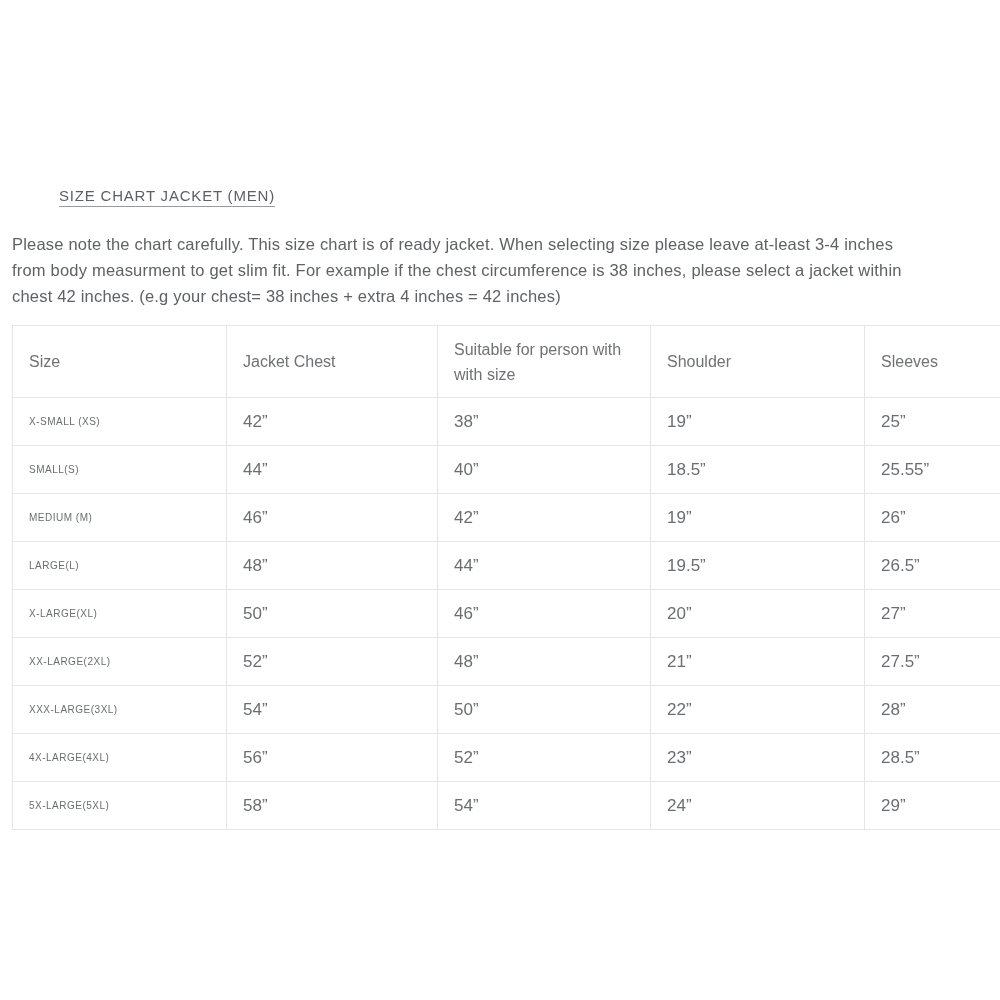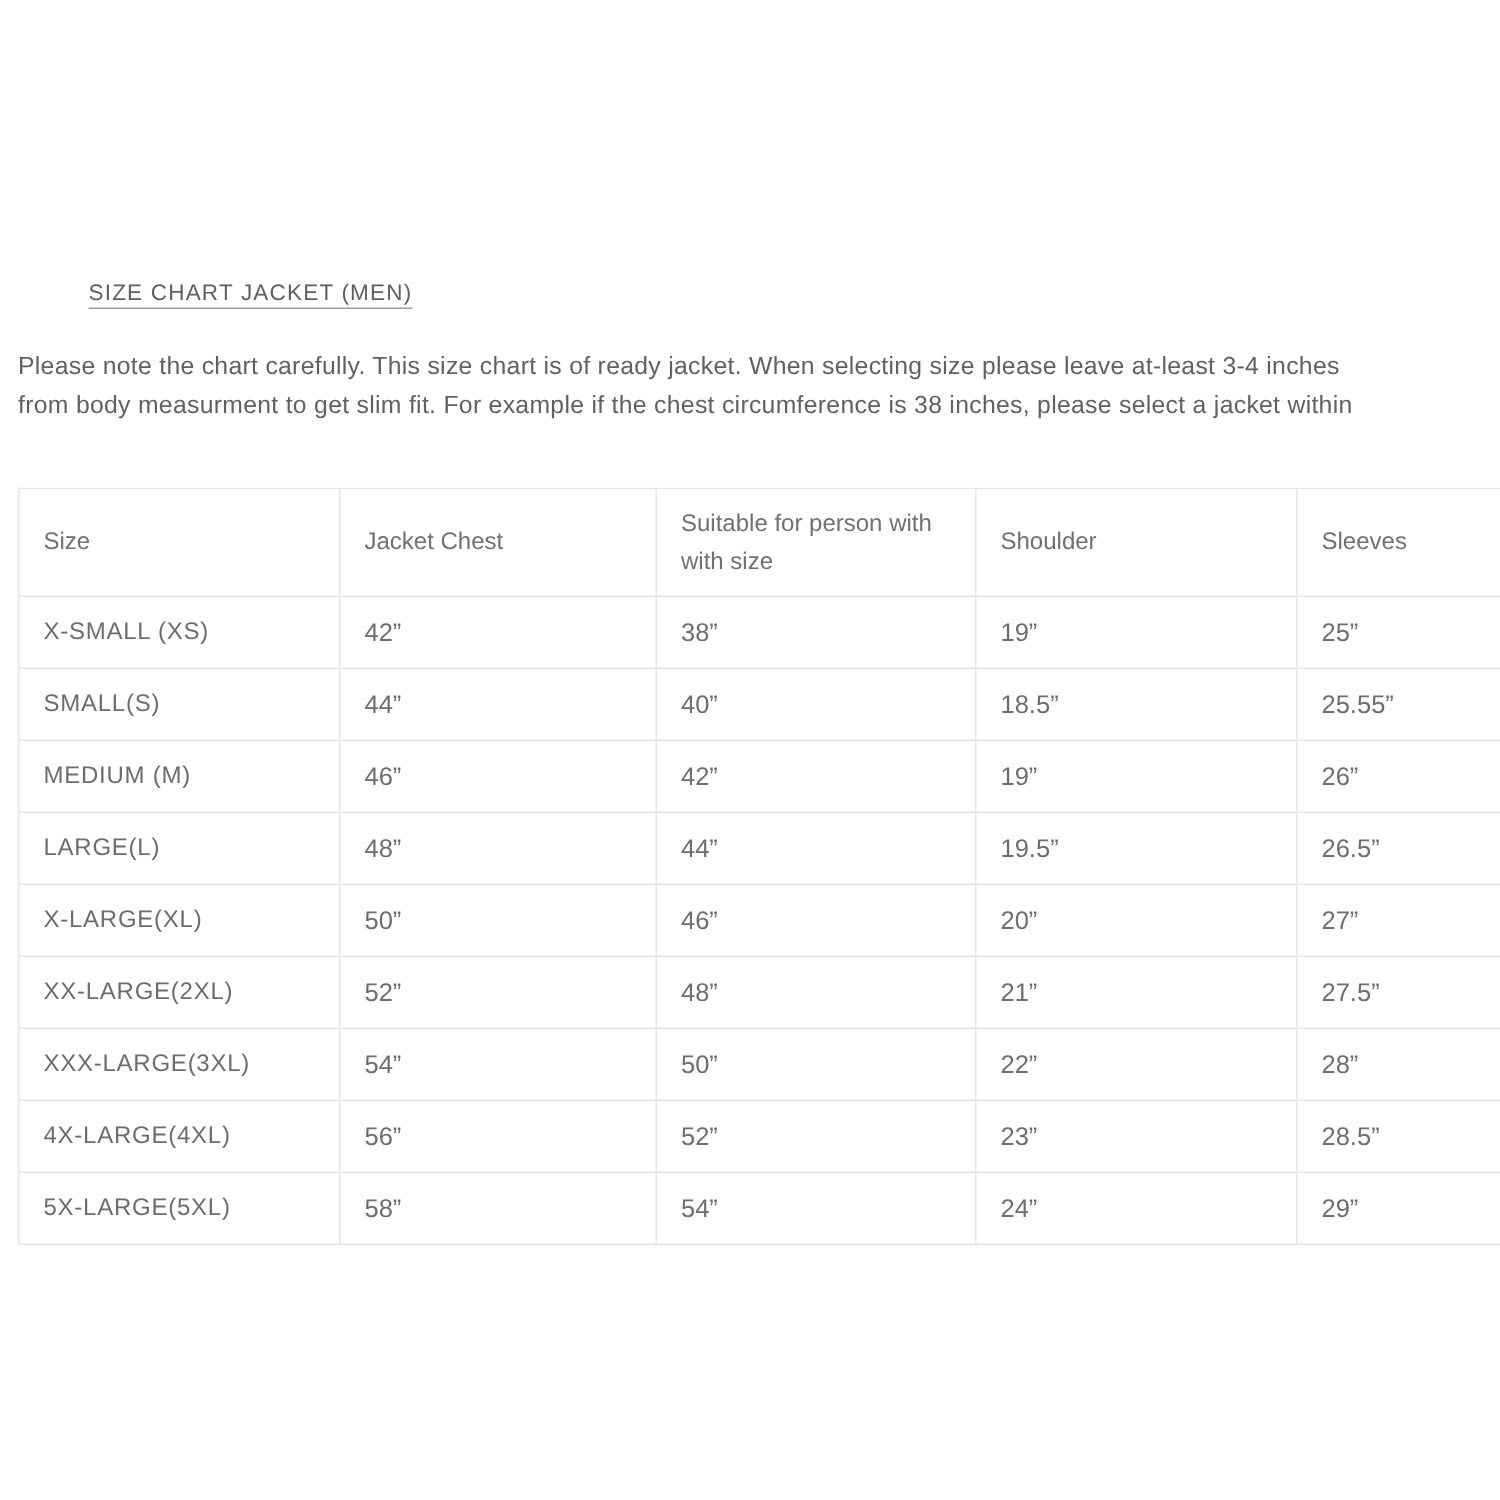--- a/index.html
+++ b/index.html
@@ -38,33 +38,34 @@
     text-align:left; vertical-align:middle;
     padding:0 10px 0 16px;
     font-weight:400;
     background:#ffffff;
   }
   table.size-chart thead th {
     height:72px; font-size:16px; line-height:25px; color:#707175;
   }
   table.size-chart tbody td { height:48px; font-size:17px; }
   table.size-chart tbody td.size-cell {
-    font-size:16px; letter-spacing:0.5px;
+    font-size:10px; letter-spacing:0.5px;
   }
 </style>
 </head>
 <body>
 
 <div class="page">
 
   <div class="heading">SIZE CHART JACKET (MEN)</div>
 
   <div class="intro">
     <div class="line">Please note the chart carefully. This size chart is of ready jacket. When selecting size please leave at-least 3-4 inches</div>
     <div class="line">from body measurment to get slim fit. For example if the chest circumference is 38 inches, please select a jacket within</div>
+    <div class="line">chest 42 inches. (e.g your chest= 38 inches + extra 4 inches = 42 inches)</div>
   </div>
 
   <div class="table-wrap">
     <table class="size-chart">
       <colgroup>
         <col style="width:214px">
         <col style="width:211px">
         <col style="width:213px">
         <col style="width:214px">
         <col style="width:218px">

